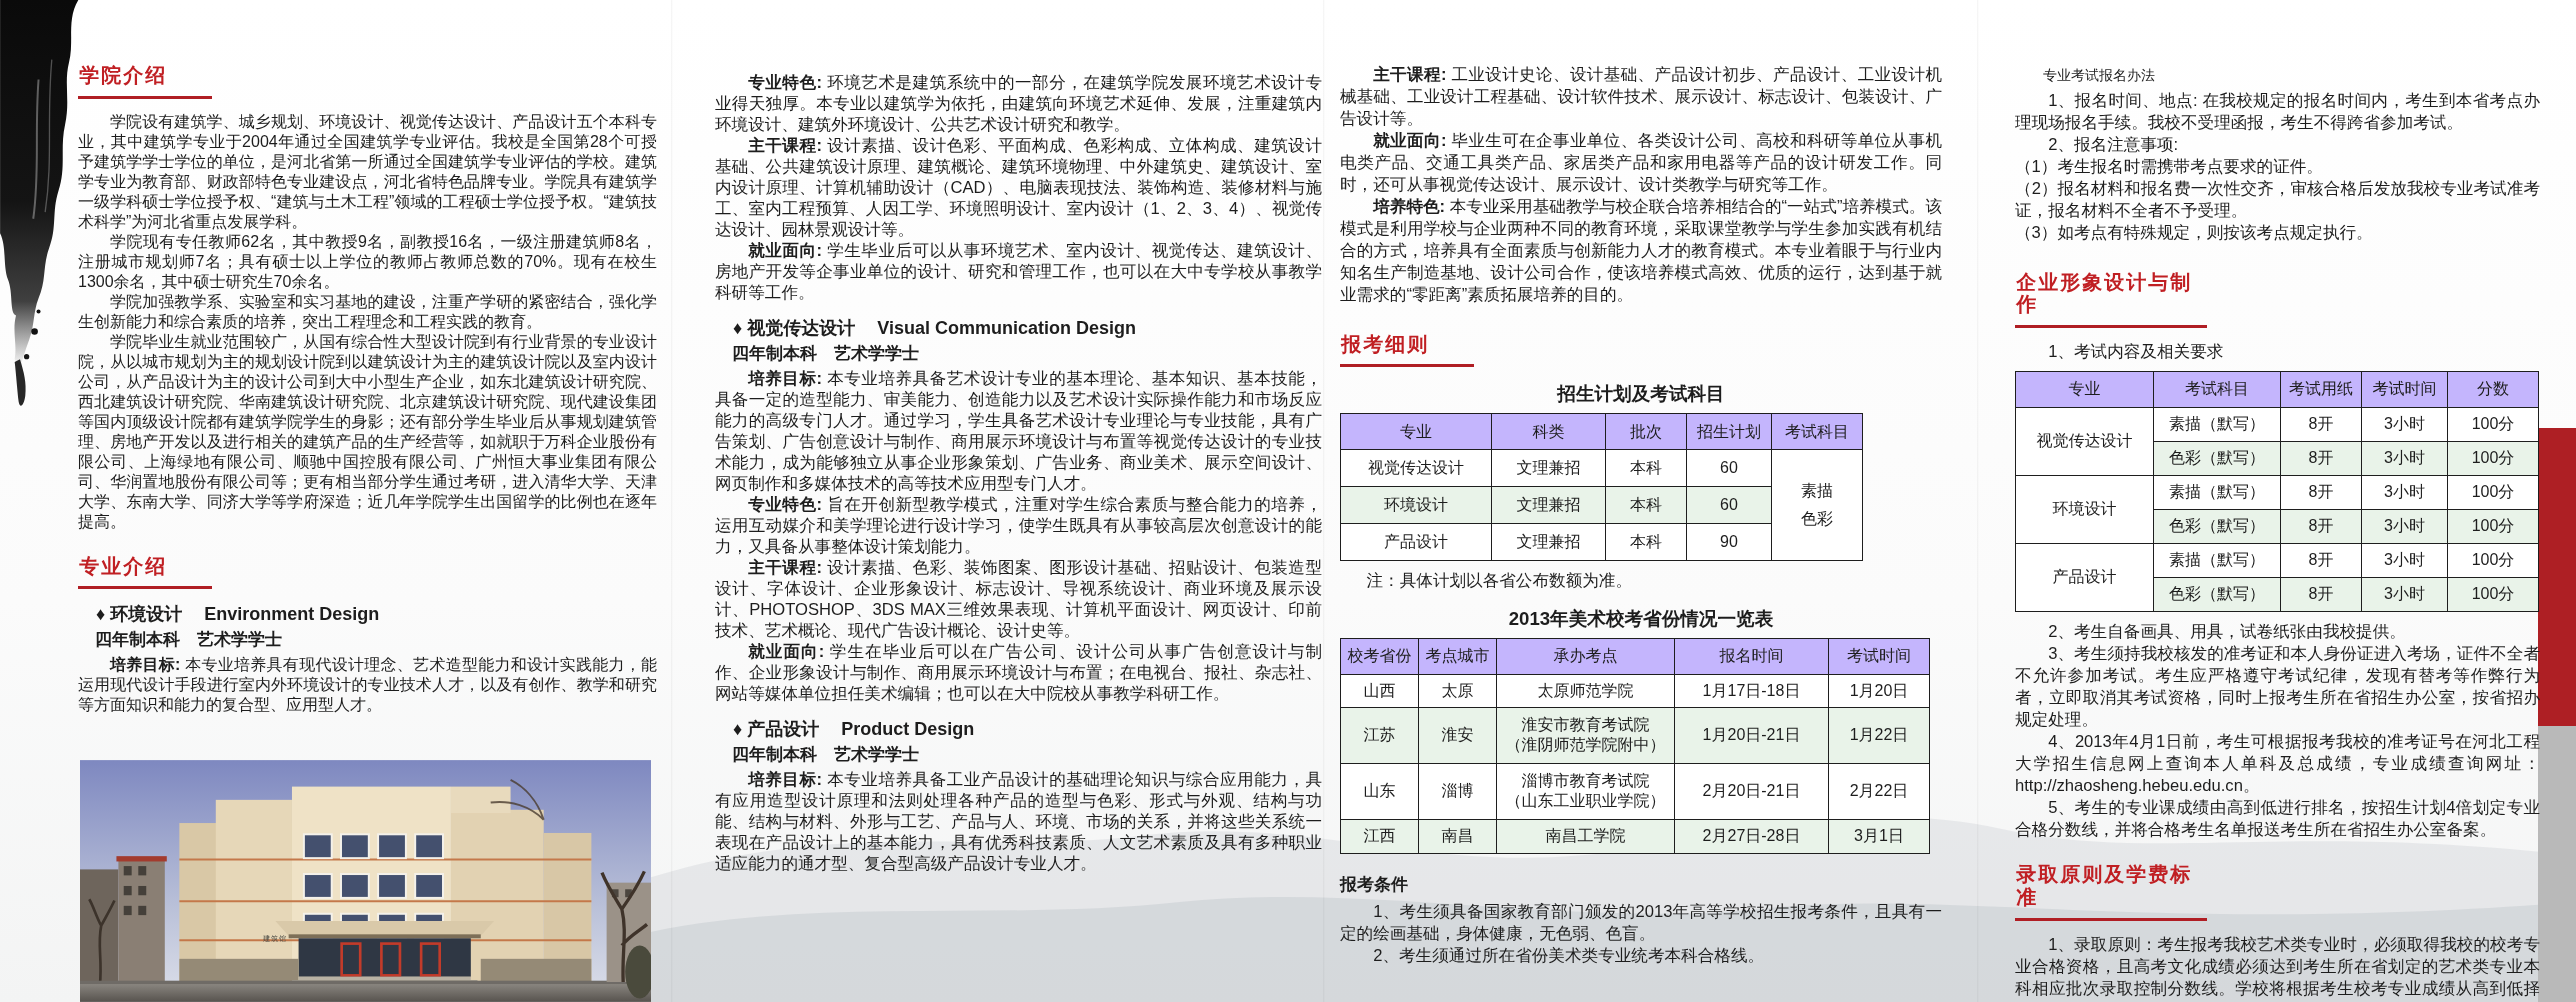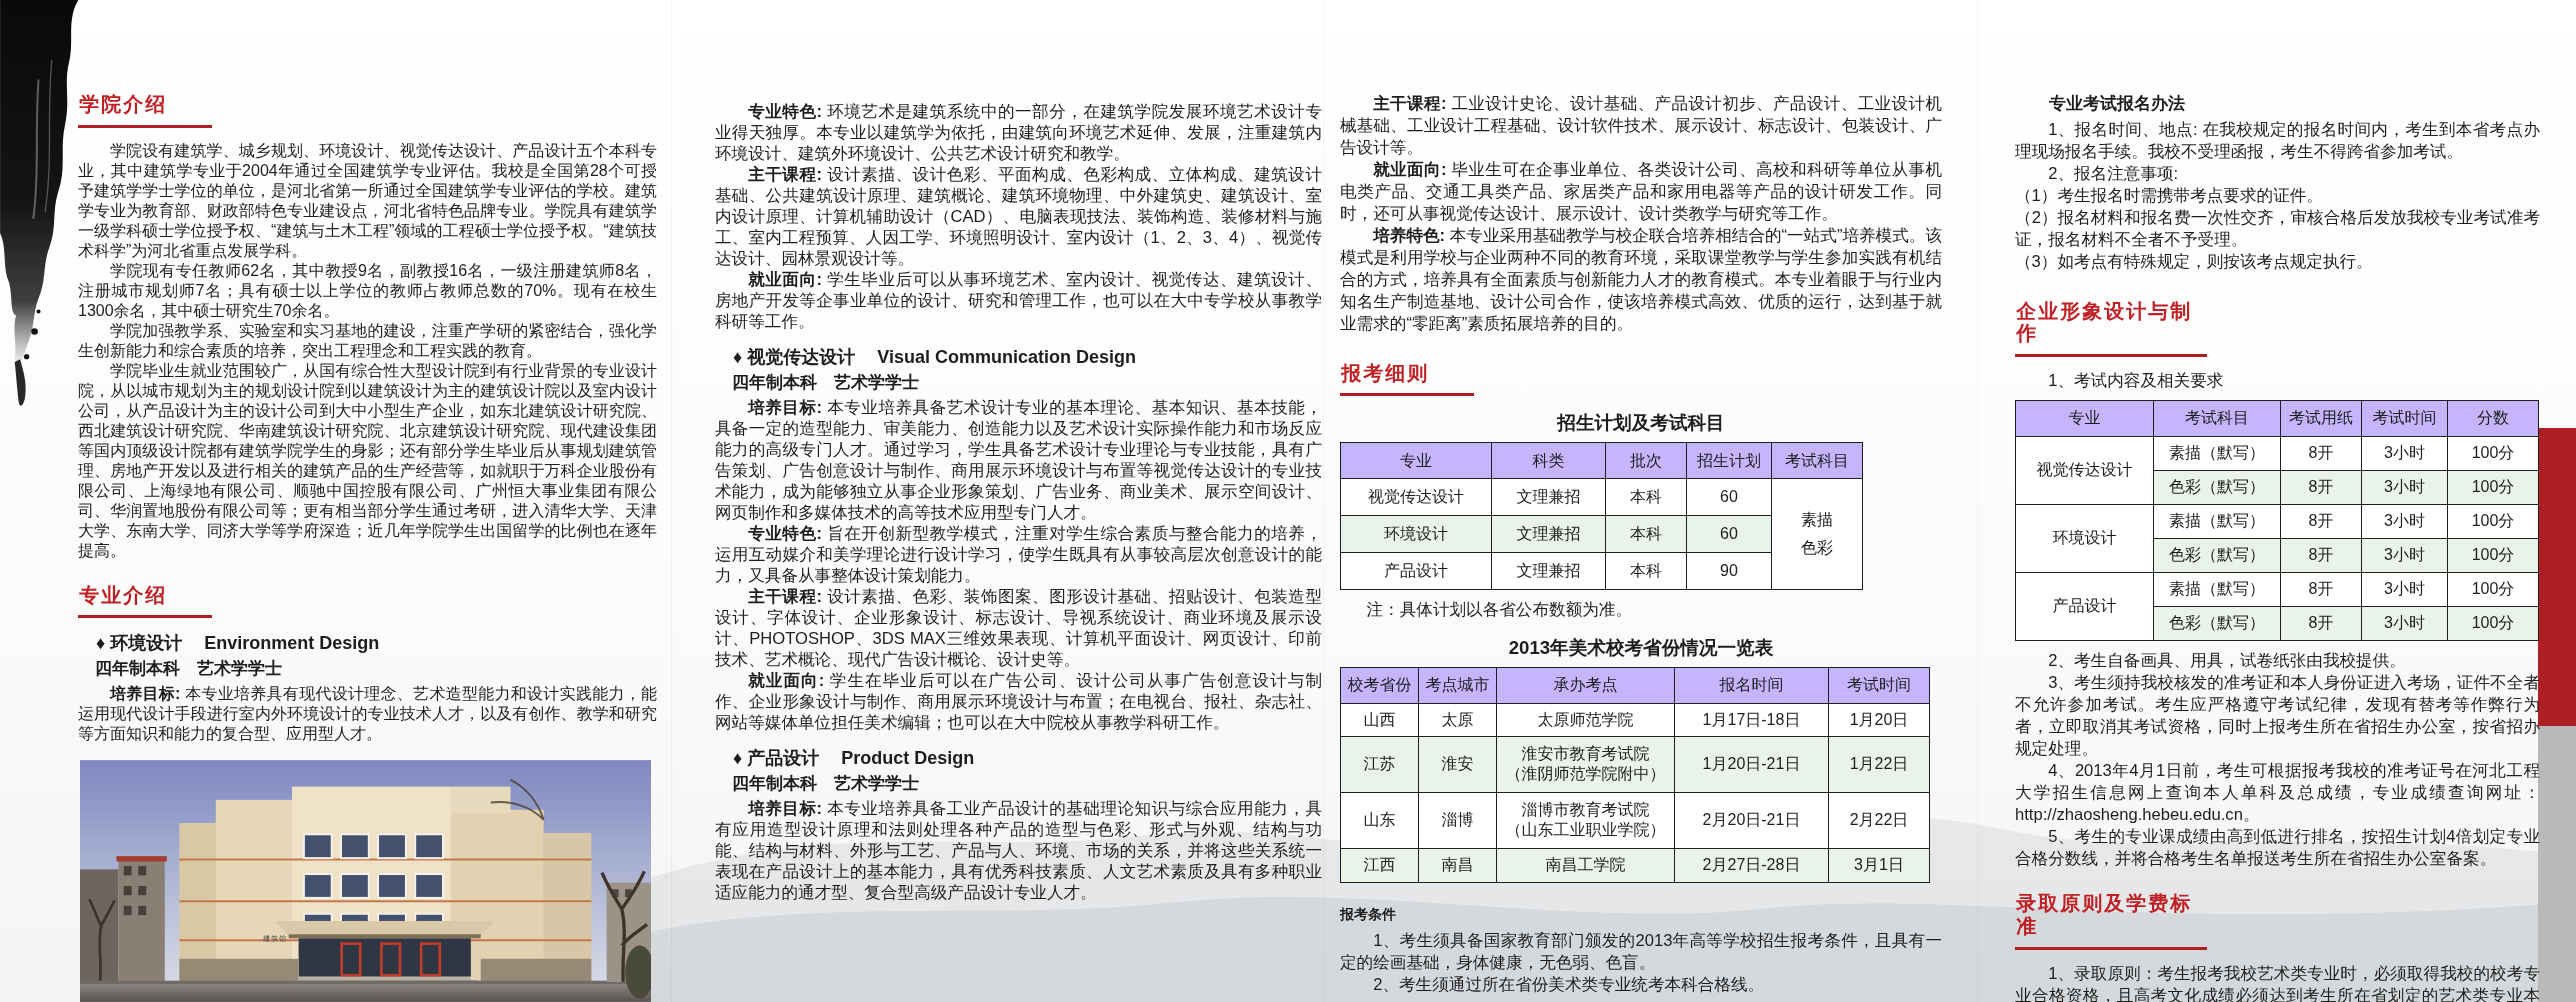--- a/index.html
+++ b/index.html
@@ -12,21 +12,21 @@
     overflow:hidden;
   }
   
   .ink{position:absolute;left:0;top:0;z-index:3;}
   .mountains{position:absolute;left:636px;top:683px;z-index:1;}
   .fold{position:absolute;top:0;bottom:0;width:2px;z-index:2;
         background:linear-gradient(to right,rgba(0,0,0,0.05),rgba(0,0,0,0));}
   .red-bar{position:absolute;left:2538px;top:428px;width:38px;height:298px;background:#ae1f24;z-index:4;}
   .gray-bar{position:absolute;left:2538px;top:726px;width:38px;height:276px;background:#b9b9b9;z-index:4;}
   
-  .panel{position:absolute;z-index:5;margin-top:29px;}
+  .panel{position:absolute;z-index:5;}
   .panel1{left:78px;top:64px;width:579px;font-size:16px;line-height:20px;}
   .panel2{left:715px;top:72px;width:607px;font-size:16.6px;line-height:21px;}
   .panel3{left:1340px;top:64px;width:602px;font-size:16.6px;line-height:22px;}
   .panel4{left:2015px;top:64px;width:525px;font-size:16.6px;line-height:22px;}
   p{margin:0;text-indent:2em;text-align:justify;}
   p.noind{text-indent:0;}
   
   .rhead{
     color:#c01f23;font-size:20px;font-weight:bold;letter-spacing:2px;
     padding:0 0 9.3px 1.3px;border-bottom:3.3px solid #b01e24;margin:0;
@@ -48,22 +48,22 @@
     border:1.3px solid #1e1e1e;text-align:center;vertical-align:middle;
     font-weight:normal;font-size:16px;padding:4px 2.7px;line-height:20px;
   }
   tr.hrow td{background:#c4b5fd;height:26.5px;}
   td.g{background:#e9f3e9;}
   td.w{background:#ffffff;}
   .t1 td{height:28px;}
   .t3 td{height:25px;}
   .merge-exam div{margin:8px 0;}
   .note{margin-top:9.3px;}
-  .subhead{font-weight:bold;font-size:14px;margin-top:20px;text-indent:0;}
-  .regtitle{font-weight:bold;font-size:17px;text-indent:2em;margin-bottom:4px;}
+  .subhead{font-weight:bold;font-size:17px;margin-top:20px;text-indent:0;}
+  .regtitle{font-weight:normal;font-size:14px;text-indent:2em;margin-bottom:4px;}
   
   .photo{position:absolute;left:80px;top:760px;width:571px;height:242px;z-index:5;}
   .photo-sign{position:absolute;left:171px;top:174px;font-size:7.3px;color:#4a4a44;
               letter-spacing:0.7px;z-index:6;padding-left:12px;}
   .gap8{height:5.3px;}
   .gap14{height:9.3px;}
   .gap20{height:13.3px;}
 </style>
 </head>
 <body>

